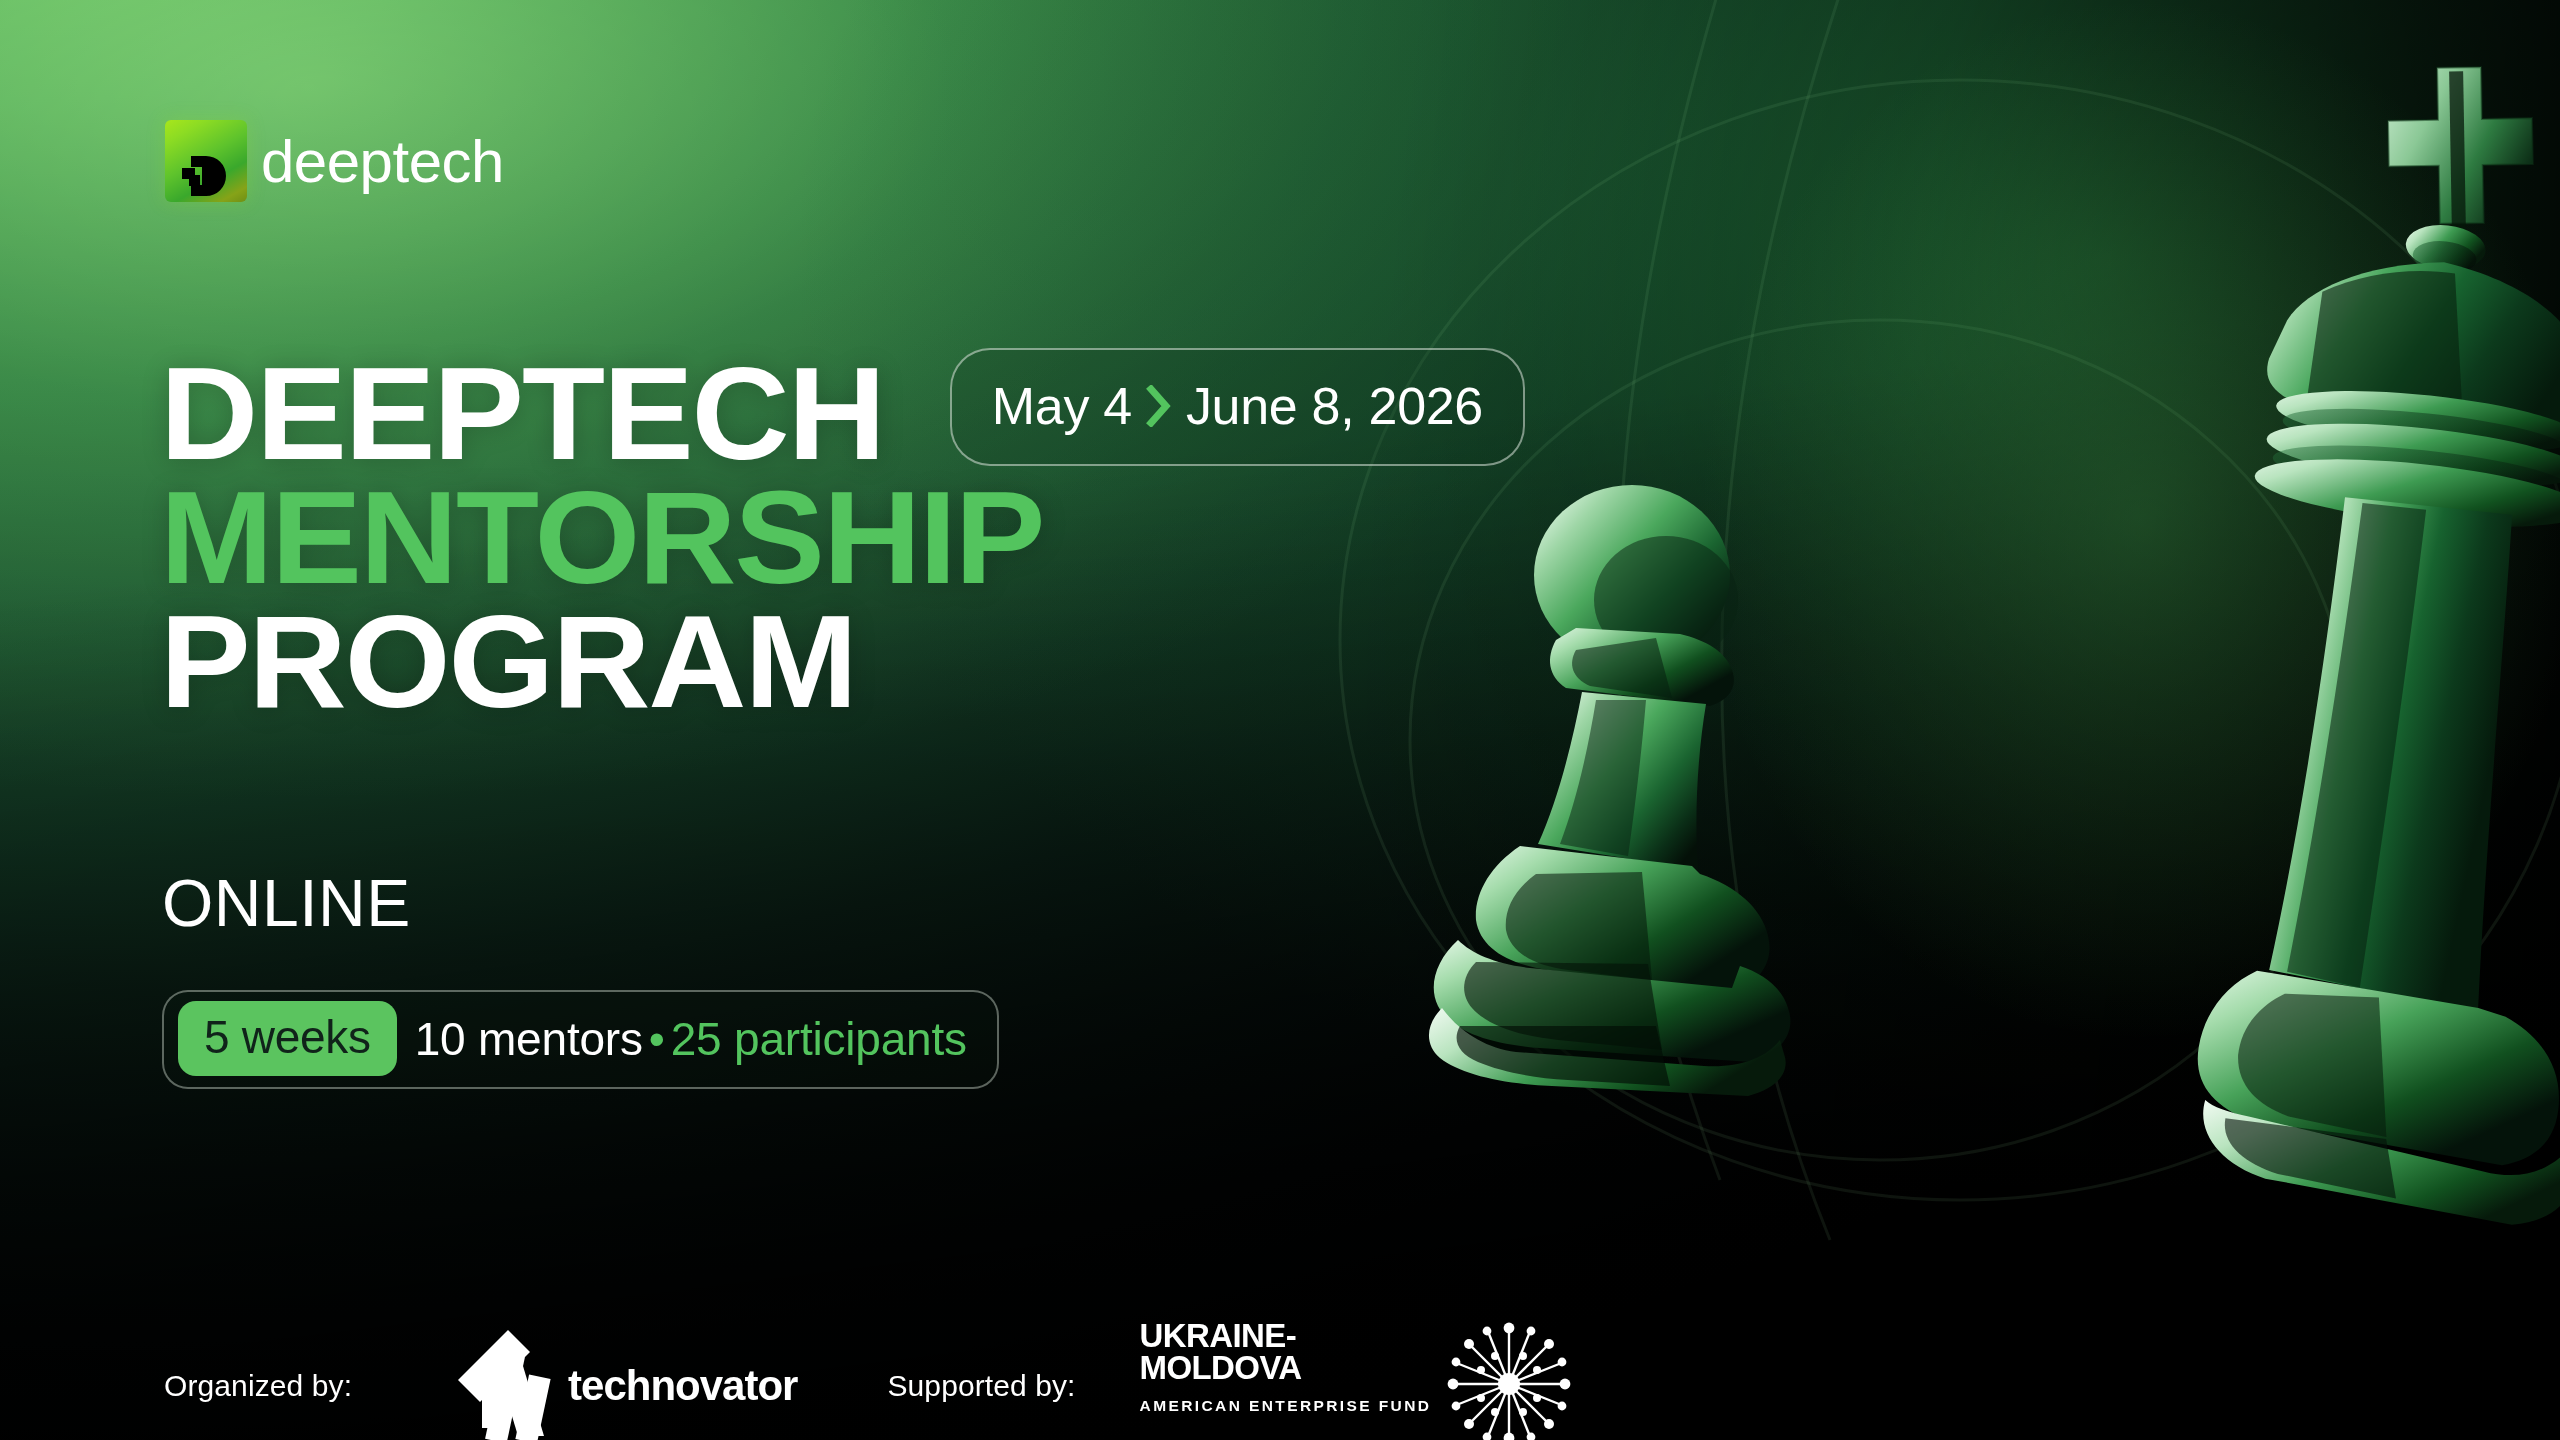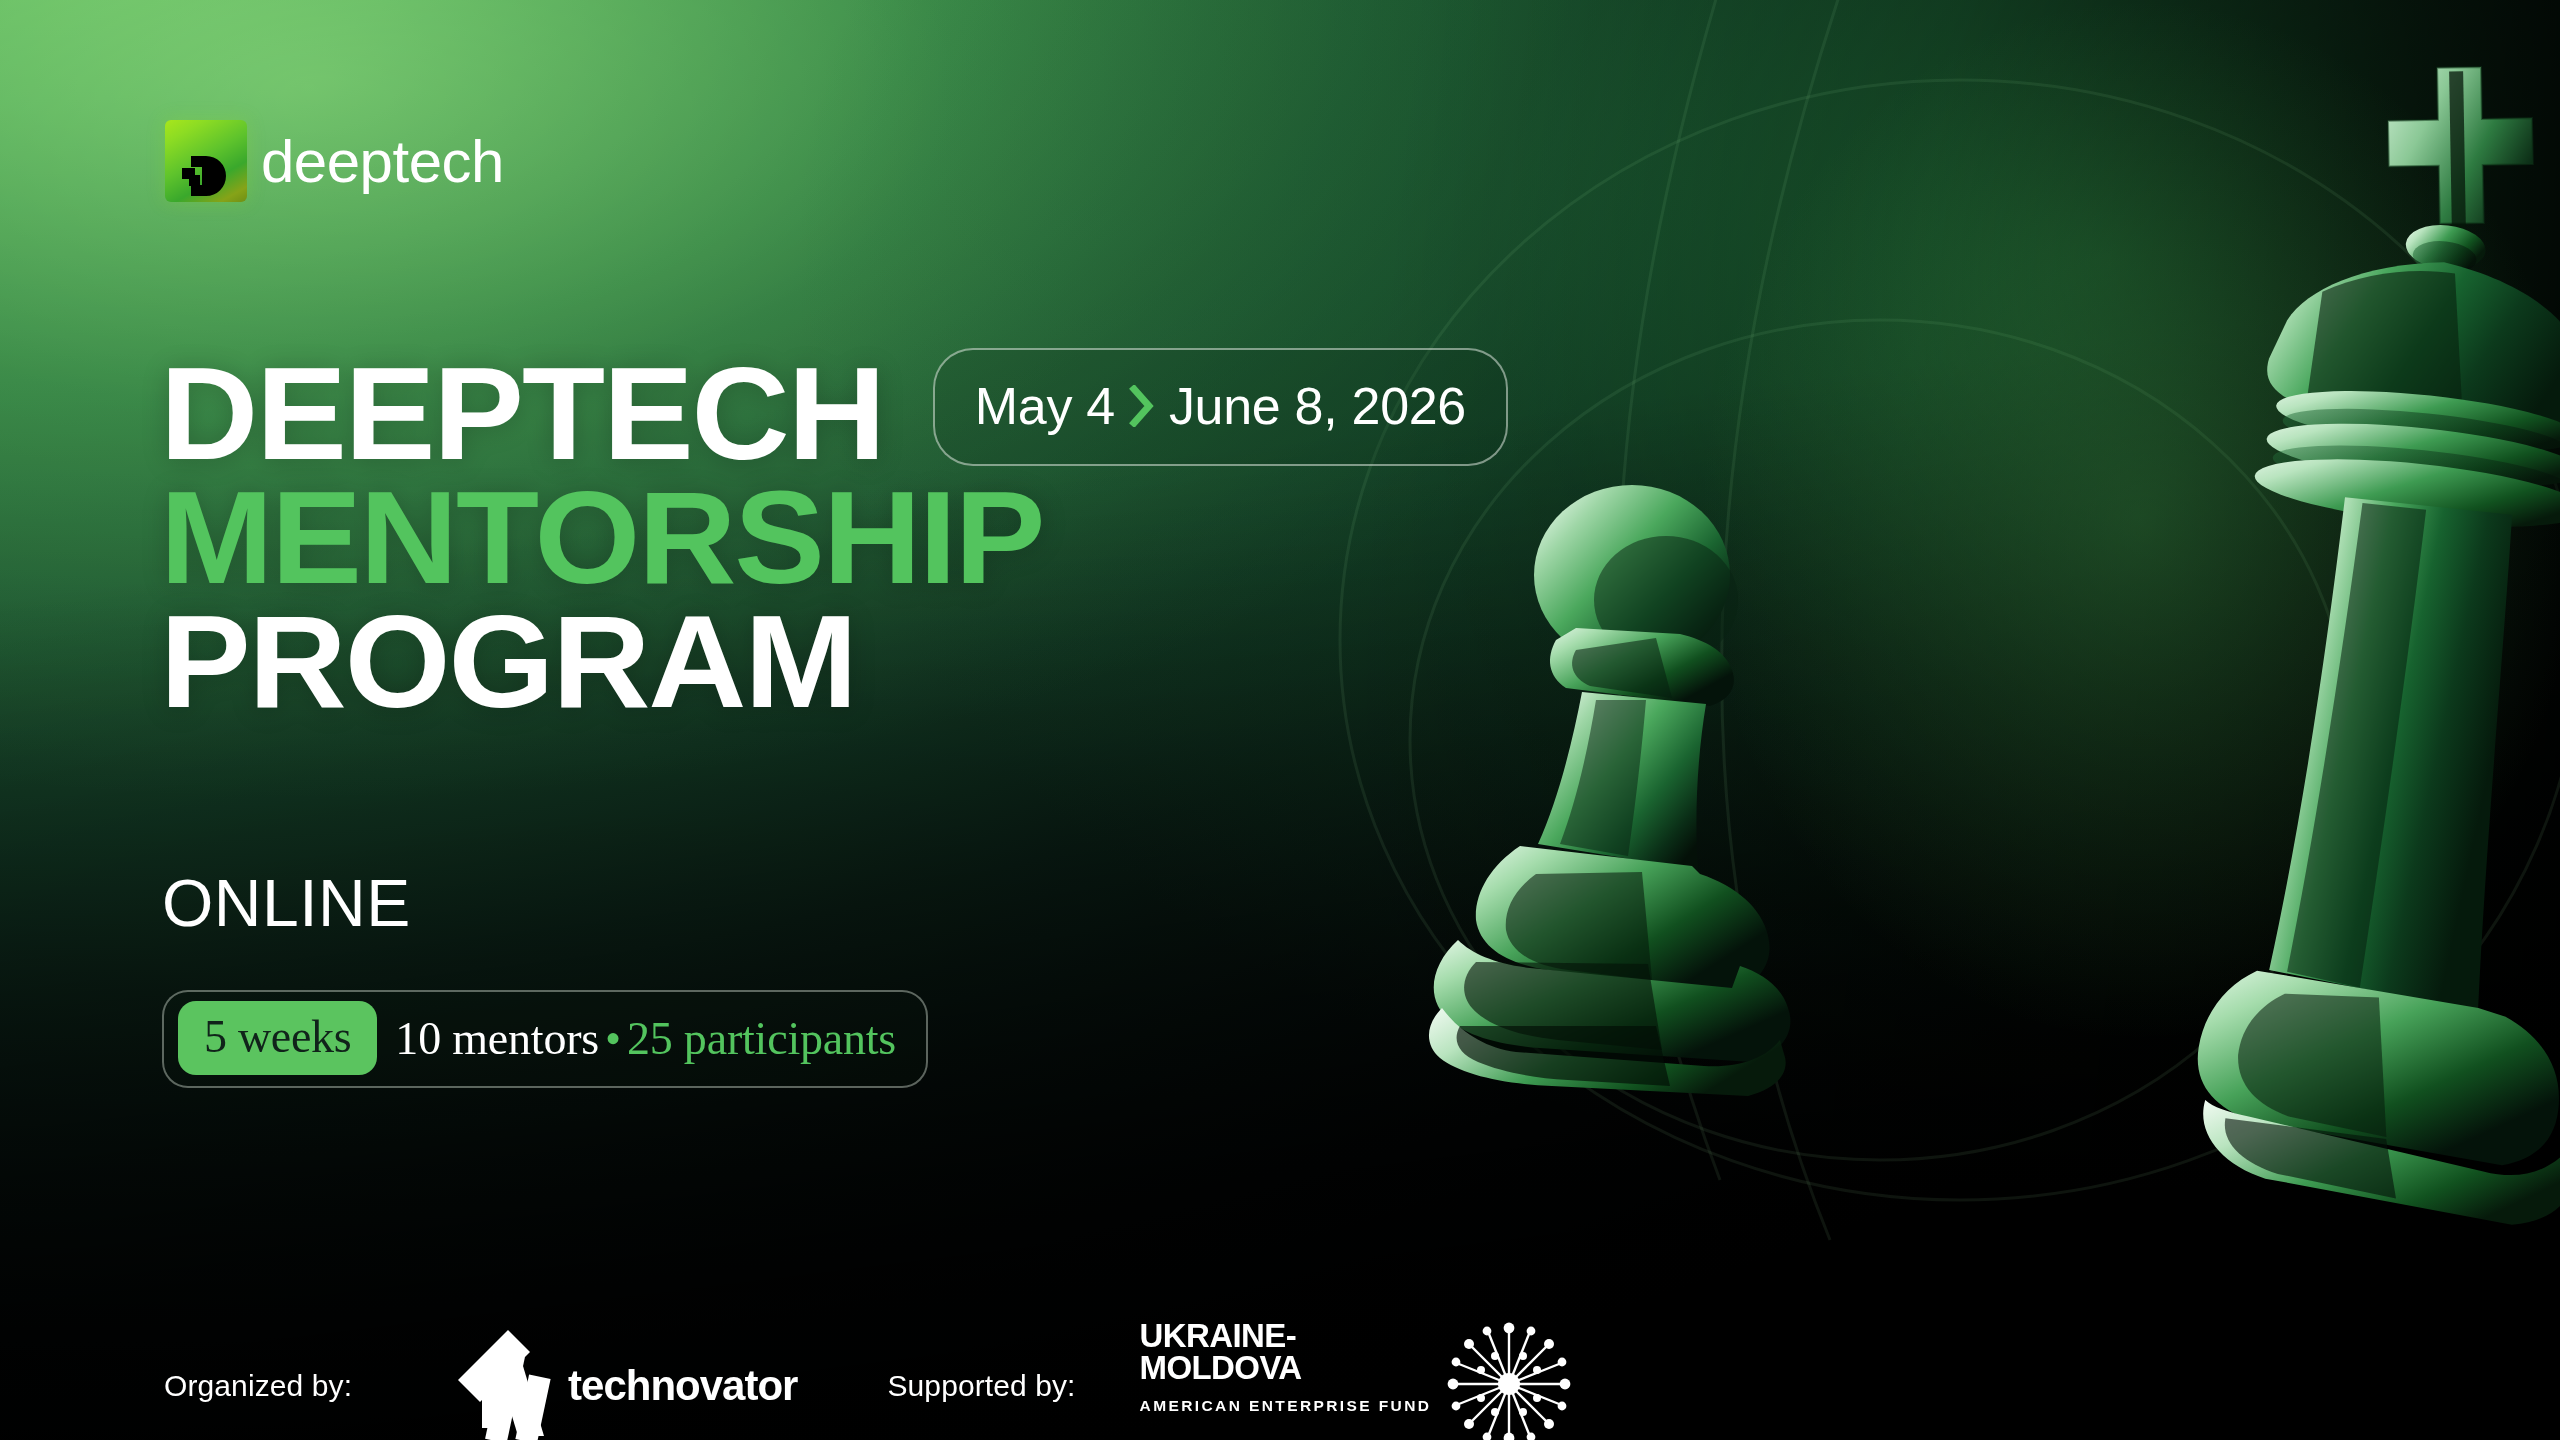--- a/index.html
+++ b/index.html
@@ -57,36 +57,37 @@
     text-shadow:0 2px 26px rgba(0,0,0,.22);
   }
   .hl.green{ color:#53c45e; }
 
   
   .date-pill{
     display:flex; align-items:center; gap:14px;
     padding:26px 40px 28px; border:2px solid rgba(232,240,232,.52);
     border-radius:40px; white-space:nowrap; margin-top:-14px;
     background:rgba(12,40,22,.18);
+    margin-left:17px;
   }
   .date-pill span{ color:#fff; font-size:52px; font-weight:400; letter-spacing:-.3px; }
   .chev{ display:inline-flex; align-items:center; }
 
   
   .online{
     position:absolute; left:162px; top:865px;
     color:#fff; font-size:66px; font-weight:400; letter-spacing:.5px;
   }
 
   
   .stats{
     position:absolute; left:162px; top:990px;
     display:inline-flex; align-items:center; gap:18px;
     border:2px solid rgba(226,234,226,.40); border-radius:26px;
-    padding:9px 30px 11px 14px; background:rgba(10,26,16,.20);font-family:Liberation Serif, serif;
+    padding:9px 30px 11px 14px; background:rgba(10,26,16,.20);
   }
   .weeks{
     background:#5bc45f; color:#10231a; border-radius:18px;
     padding:9px 26px 12px; font-size:46px; font-weight:400; letter-spacing:-.3px;
   }
   .stats-rest{ font-size:46px; color:#fff; letter-spacing:-.2px; white-space:nowrap; }
   .stats-rest .dot{ color:#53c45e; padding:0 6px; }
   .stats-rest .part{ color:#53c45e;text-align:center; }
 
   

